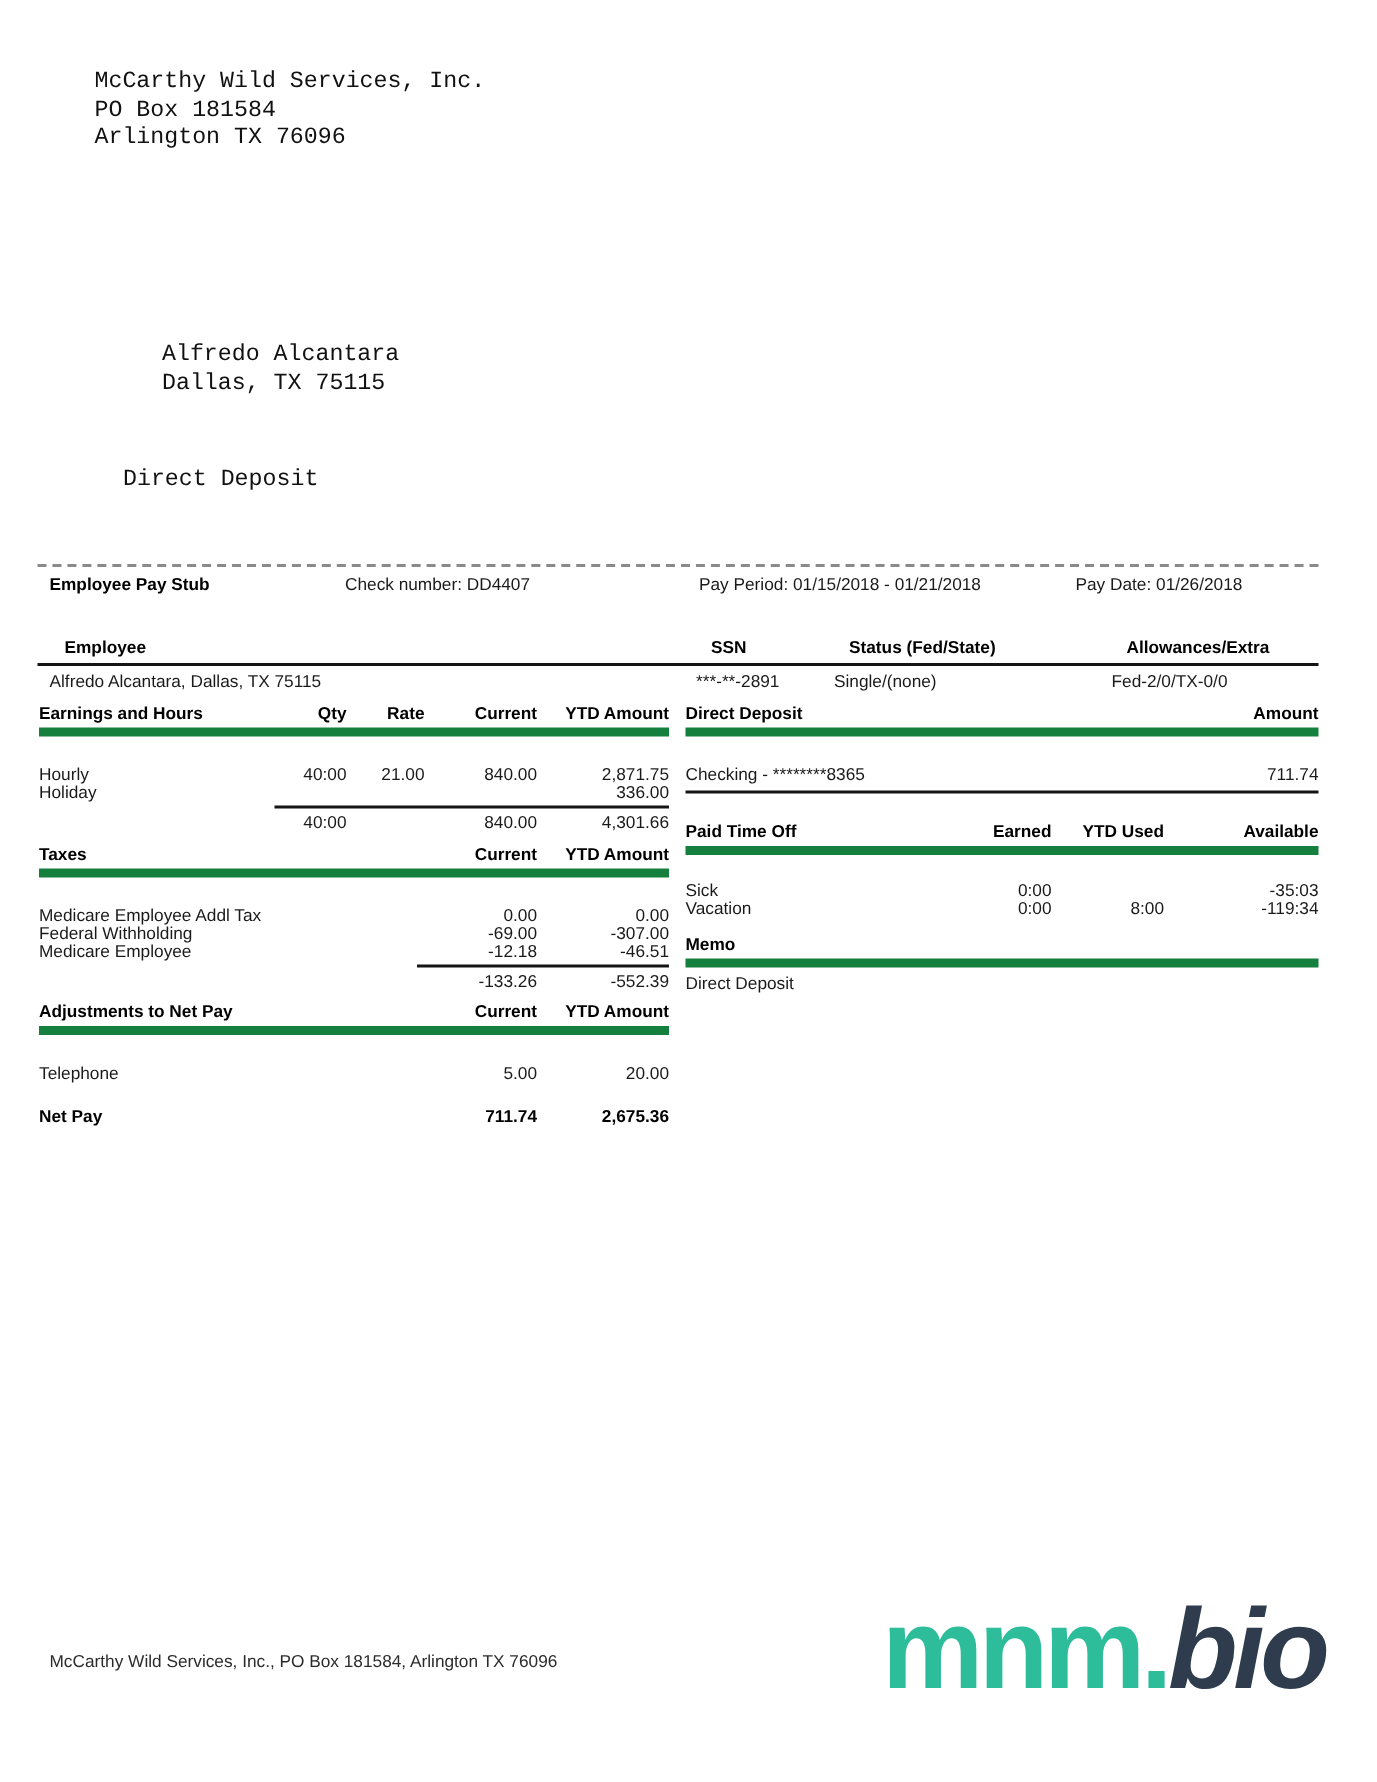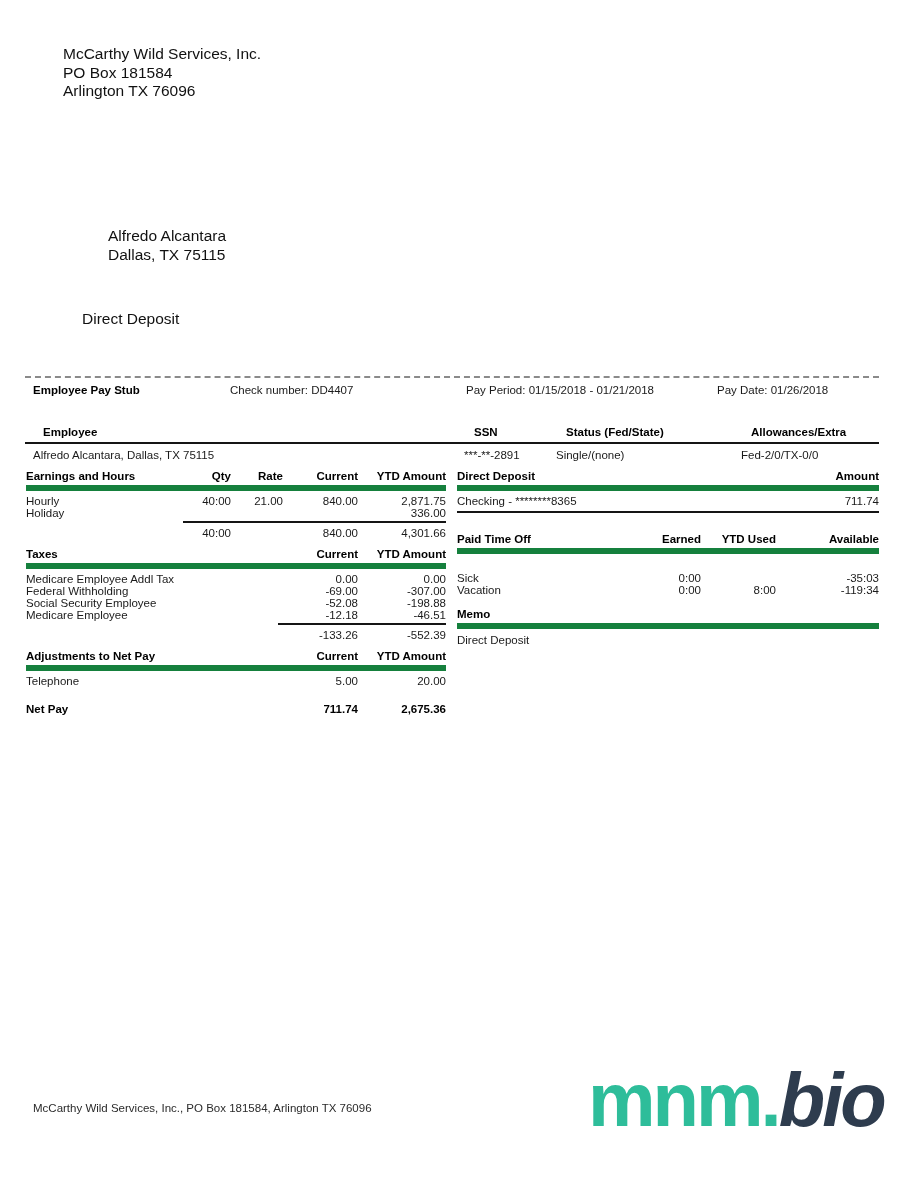--- a/index.html
+++ b/index.html
@@ -2,21 +2,21 @@
 <html><head>
 <meta charset="utf-8">
 <style>
   html,body { margin:0; padding:0; background:#e8e8e8; }
   .page {
     position:relative; width:918px; height:1188px; margin:0 auto;
     background:#ffffff; overflow:hidden;
     font-family:"Liberation Sans", sans-serif; color:#1a1a1a;
   }
   
-  .serif { font-family:Liberation Sans, sans-serif; font-size:15.5px; line-height:18.7px; color:#111; }
+  .serif { font-family:Liberation Mono, monospace; font-size:15.5px; line-height:18.7px; color:#111; }
   .company-block { position:absolute; left:63px; top:45px; }
   .recipient-block { position:absolute; left:108px; top:227px; }
   .payment-method { position:absolute; left:82px; top:310px; }
 
   
   .stub { position:absolute; left:25px; top:376px; width:854px; font-size:11.5px; }
   .dashed-top { border-top:2px dashed #8a8a8a; height:0; }
   .stub-head { position:relative; height:30px; padding-top:6px; }
   .stub-head span { position:absolute; top:6px; white-space:nowrap; }
   .sh-title { left:8px; font-weight:bold; color:#000; }
@@ -35,21 +35,21 @@
   .col-left  { position:absolute; left:26px;  top:468px; width:420px; font-size:11.5px; }
   .col-right { position:absolute; left:457px; top:468px; width:422px; font-size:11.5px; }
 
   .egrid   { display:grid; grid-template-columns:1fr 52px 52px 75px 88px; }
   .tgrid   { display:grid; grid-template-columns:1fr 75px 88px; }
   .ddgrid  { display:grid; grid-template-columns:1fr 90px; }
   .ptogrid { display:grid; grid-template-columns:1fr 80px 75px 103px; }
   .num { text-align:right; }
   .sec-head { font-weight:bold; color:#000; padding-top:2px; padding-bottom:2px; border-bottom:6px solid #15803d; }
   .sec-head > div { line-height:13px; }
-  .rows { margin-top:4px; }
+  .rows { margin-top:20px; }
   .row > div { line-height:12.2px; white-space:nowrap; }
   .partial-sep { border-top:2px solid #151515; margin-top:2px; }
   .sep-earn { margin-left:157px; }
   .sep-tax  { margin-left:252px; }
   .totals { padding-top:4px; }
   .totals > div { line-height:12.2px; }
   .mt6 { margin-top:6px; } .mt3 { margin-top:18px; } .mt9 { margin-top:9px; } .mt16 { margin-top:16px; }
   .bold { font-weight:bold; color:#000; }
   .dd-bottom { border-bottom:2px solid #151515; margin-top:4px; }
   .memo-text { margin-top:5px; line-height:12.2px; }
@@ -144,25 +144,20 @@
         <div>Medicare Employee Addl Tax</div>
         <div class="num">0.00</div>
         <div class="num">0.00</div>
       </div>
       <div class="tgrid row">
         <div>Federal Withholding</div>
         <div class="num">-69.00</div>
         <div class="num">-307.00</div>
       </div>
       <div class="tgrid row">
-        <div>Social Security Employee</div>
-        <div class="num">-52.08</div>
-        <div class="num">-198.88</div>
-      </div>
-      <div class="tgrid row">
         <div>Medicare Employee</div>
         <div class="num">-12.18</div>
         <div class="num">-46.51</div>
       </div>
     </div>
     <div class="partial-sep sep-tax"></div>
     <div class="tgrid totals">
       <div></div>
       <div class="num">-133.26</div>
       <div class="num">-552.39</div>

